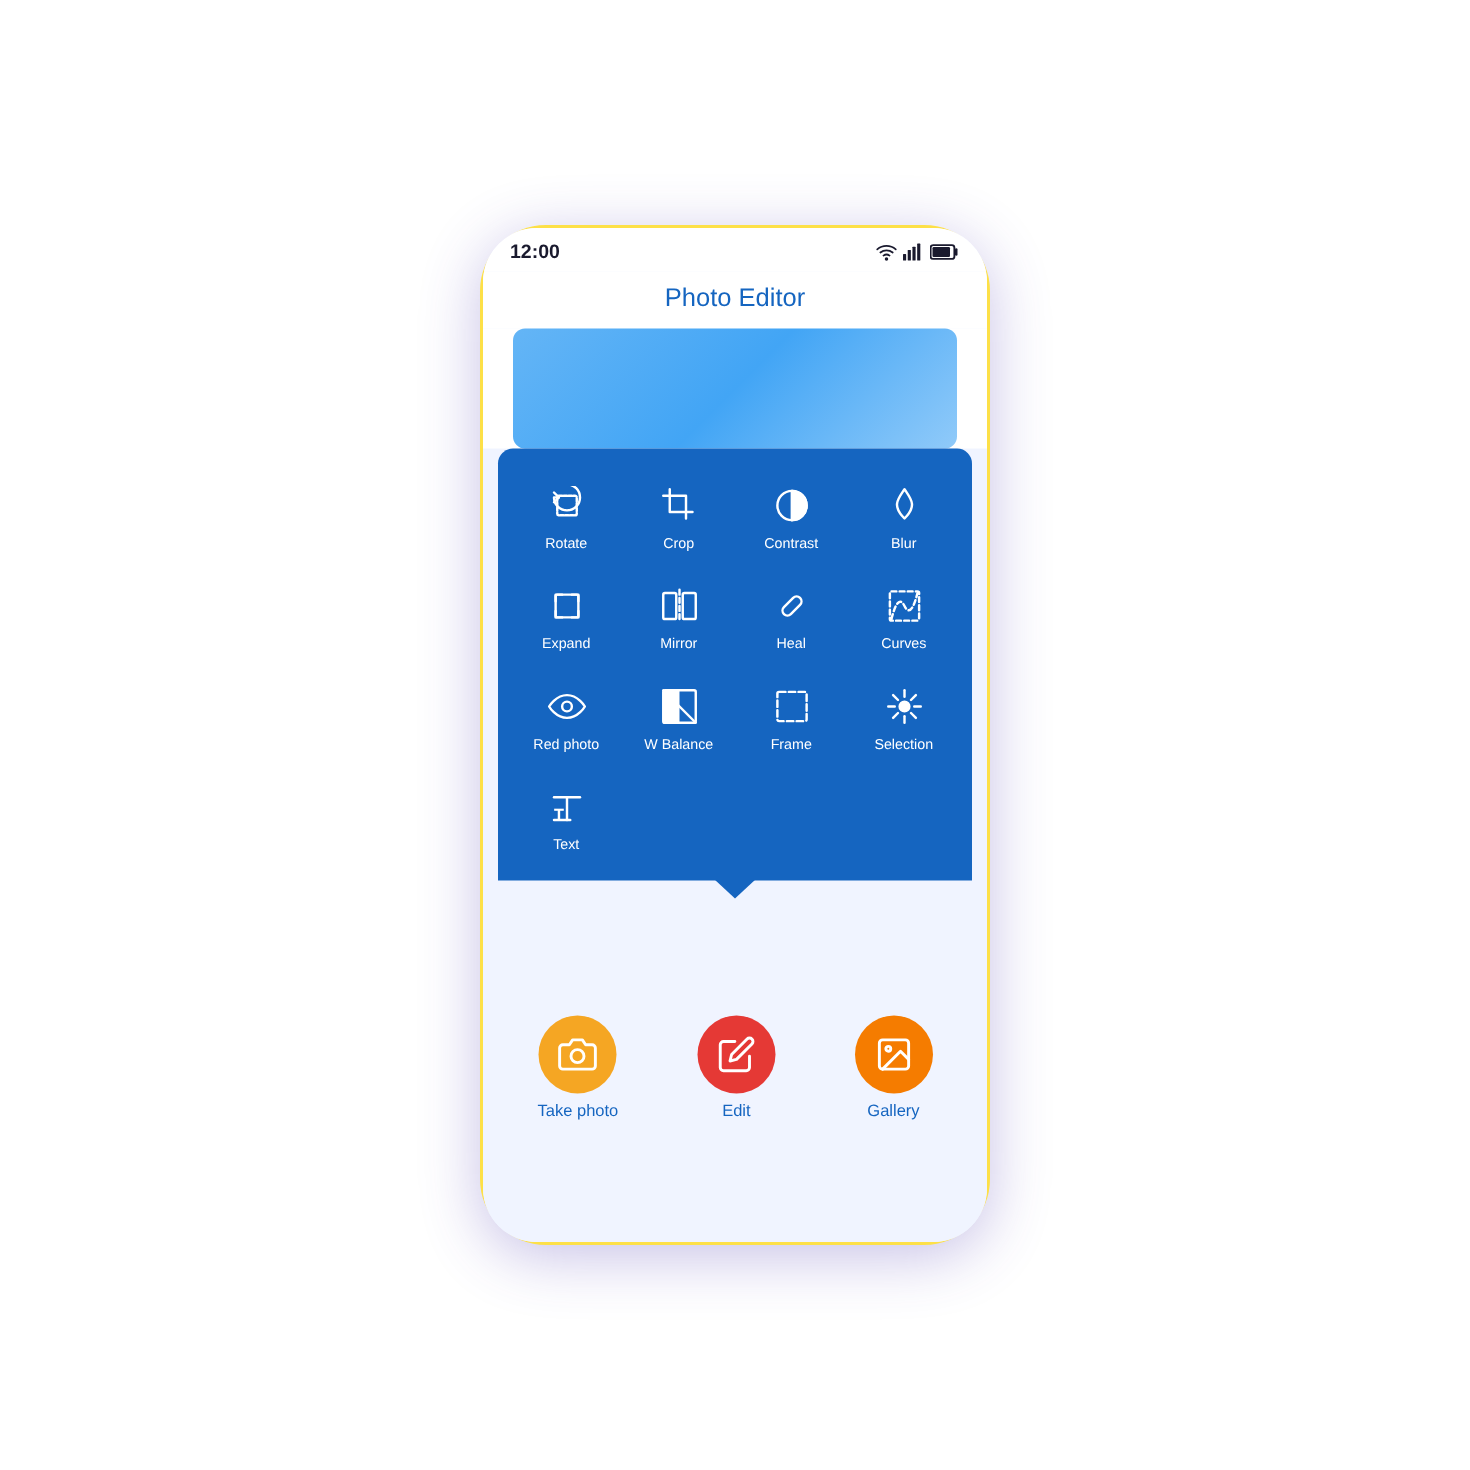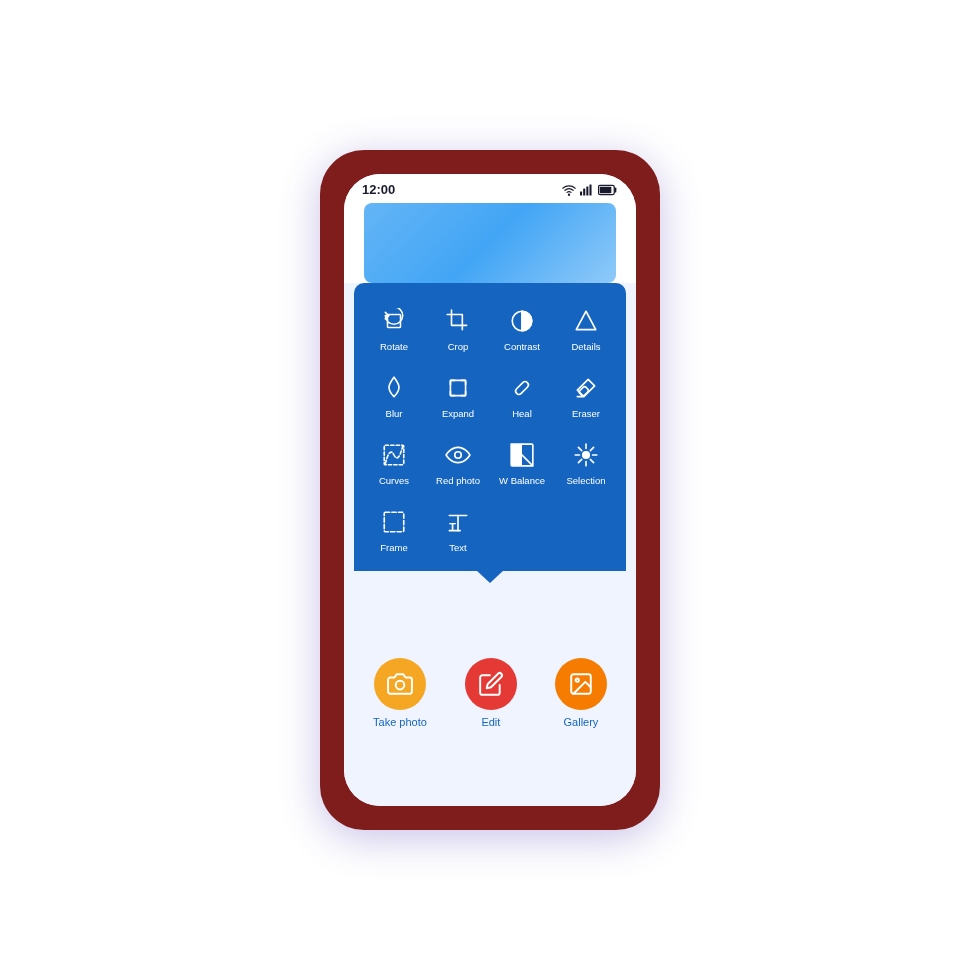--- a/index.html
+++ b/index.html
@@ -9,23 +9,23 @@
       background: #ffffff;
       display: flex;
       align-items: center;
       justify-content: center;
       font-family: 'Arial', sans-serif;
     }
 
     .phone-outer {
       width: 340px;
       height: 680px;
-      background: #7f1d1d;
+      background: #fde047;
       border-radius: 44px;
-      padding: 24px;
+      padding: 2px;
       box-shadow: 0 8px 40px rgba(74,53,176,0.3);
       position: relative;
     }
 
     .phone-inner {
       width: 100%;
       height: 100%;
       background: #f0f4ff;
       border-radius: 36px;
       overflow: hidden;
@@ -216,20 +216,23 @@
         </svg>
 
         <svg width="20" height="12" viewBox="0 0 24 12">
           <rect x="0.5" y="0.5" width="19" height="11" rx="2" stroke="#1a1a2e" stroke-width="1.5" fill="none"></rect>
           <rect x="2" y="2" width="14" height="8" rx="1" fill="#1a1a2e"></rect>
           <path d="M21 4v4" stroke="#1a1a2e" stroke-width="2" stroke-linecap="round"></path>
         </svg>
       </div>
     </div>
 
+    <div class="header">
+      <span class="header-title">Photo Editor</span>
+    </div>
 
     <div class="image-area">
       <div class="image-placeholder"></div>
     </div>
 
     <div class="tools-panel">
       <div class="tools-grid">
 
         <div class="tool-item">
           <div class="tool-icon">
@@ -256,28 +259,20 @@
           <div class="tool-icon">
             <svg viewBox="0 0 24 24">
                 <circle cx="12" cy="12" r="9"></circle>
                 <path d="M12 3v18"></path>
                 <path d="M12 3a9 9 0 0 1 0 18z" fill="white" stroke="white"></path>
               </svg>
           </div>
           <span class="tool-label">Contrast</span>
         </div>
 
-        <div class="tool-item">
-          <div class="tool-icon">
-            <svg viewBox="0 0 24 24">
-                <polygon points="12,3 21,20 3,20"></polygon>
-              </svg>
-          </div>
-          <span class="tool-label">Details</span>
-        </div>
 
         <div class="tool-item">
           <div class="tool-icon">
             <svg viewBox="0 0 24 24">
                 <path d="M12 2 C8 8, 4 12, 12 20 C20 12, 16 8, 12 2Z"></path>
               </svg>
           </div>
           <span class="tool-label">Blur</span>
         </div>
 
@@ -288,39 +283,40 @@
               <rect x="5" y="5" width="14" height="14" rx="1"></rect>
               <polyline points="9,5 5,5 5,9"></polyline>
               <polyline points="15,5 19,5 19,9"></polyline>
               <polyline points="5,15 5,19 9,19"></polyline>
               <polyline points="19,15 19,19 15,19"></polyline>
             </svg>
           </div>
           <span class="tool-label">Expand</span>
         </div>
 
+        <div class="tool-item">
+          <div class="tool-icon">
+            <svg viewBox="0 0 24 24">
+              <rect x="2" y="4" width="8" height="16" rx="1"></rect>
+              <rect x="14" y="4" width="8" height="16" rx="1"></rect>
+              <line x1="12" y1="2" x2="12" y2="22" stroke-dasharray="3 2"></line>
+            </svg>
+          </div>
+          <span class="tool-label">Mirror</span>
+        </div>
 
         <div class="tool-item">
           <div class="tool-icon">
             <svg viewBox="0 0 24 24">
                 <rect x="5" y="9" width="14" height="6" rx="3" transform="rotate(-45 12 12)"></rect>
               </svg>
           </div>
           <span class="tool-label">Heal</span>
         </div>
 
-        <div class="tool-item">
-          <div class="tool-icon">
-            <svg viewBox="0 0 24 24">
-                <path d="M4 20h6l10-10-6-6-10 10 6 6z" stroke-dasharray=""></path>
-                <rect x="6" y="12" width="8" height="6" rx="2" transform="rotate(-45 10 15)"></rect>
-              </svg>
-          </div>
-          <span class="tool-label">Eraser</span>
-        </div>
 
         <div class="tool-item">
           <div class="tool-icon">
             <svg viewBox="0 0 24 24">
               <path d="M4 20 Q8 4, 12 12 Q16 20, 20 4" stroke-dasharray="3 2"></path>
               <rect x="3" y="3" width="18" height="18" rx="1" stroke-dasharray="3 2"></rect>
             </svg>
           </div>
           <span class="tool-label">Curves</span>
         </div>
@@ -337,20 +333,29 @@
 
         <div class="tool-item">
           <div class="tool-icon">
             <svg viewBox="0 0 24 24">
               <rect x="2" y="2" width="20" height="20" rx="1"></rect>
               <path d="M2 2 L22 22"></path>
               <rect x="2" y="2" width="10" height="20" fill="white" stroke="none"></rect>
             </svg>
           </div>
           <span class="tool-label">W Balance</span>
+        </div>
+
+        <div class="tool-item">
+          <div class="tool-icon">
+            <svg viewBox="0 0 24 24">
+              <rect x="3" y="3" width="18" height="18" rx="1" stroke-dasharray="4 2"></rect>
+            </svg>
+          </div>
+          <span class="tool-label">Frame</span>
         </div>
 
         <div class="tool-item">
           <div class="tool-icon">
             <svg viewBox="0 0 24 24">
               <circle cx="12" cy="12" r="3" fill="white" stroke="white"></circle>
               <line x1="12" y1="2" x2="12" y2="6"></line>
               <line x1="12" y1="18" x2="12" y2="22"></line>
               <line x1="2" y1="12" x2="6" y2="12"></line>
               <line x1="18" y1="12" x2="22" y2="12"></line>
@@ -359,29 +364,20 @@
               <line x1="19" y1="5" x2="16" y2="8"></line>
               <line x1="5" y1="19" x2="8" y2="16"></line>
             </svg>
           </div>
           <span class="tool-label">Selection</span>
         </div>
 
         <div class="tool-item">
           <div class="tool-icon">
             <svg viewBox="0 0 24 24">
-              <rect x="3" y="3" width="18" height="18" rx="1" stroke-dasharray="4 2"></rect>
-            </svg>
-          </div>
-          <span class="tool-label">Frame</span>
-        </div>
-
-        <div class="tool-item">
-          <div class="tool-icon">
-            <svg viewBox="0 0 24 24">
               <line x1="4" y1="6" x2="20" y2="6"></line>
               <line x1="12" y1="6" x2="12" y2="20"></line>
               <text x="4" y="20" fill="white" stroke="none" font-size="10" font-family="Arial" font-weight="bold">T</text>
               <line x1="4" y1="20" x2="14" y2="20"></line>
             </svg>
           </div>
           <span class="tool-label">Text</span>
         </div>
 
       </div>

